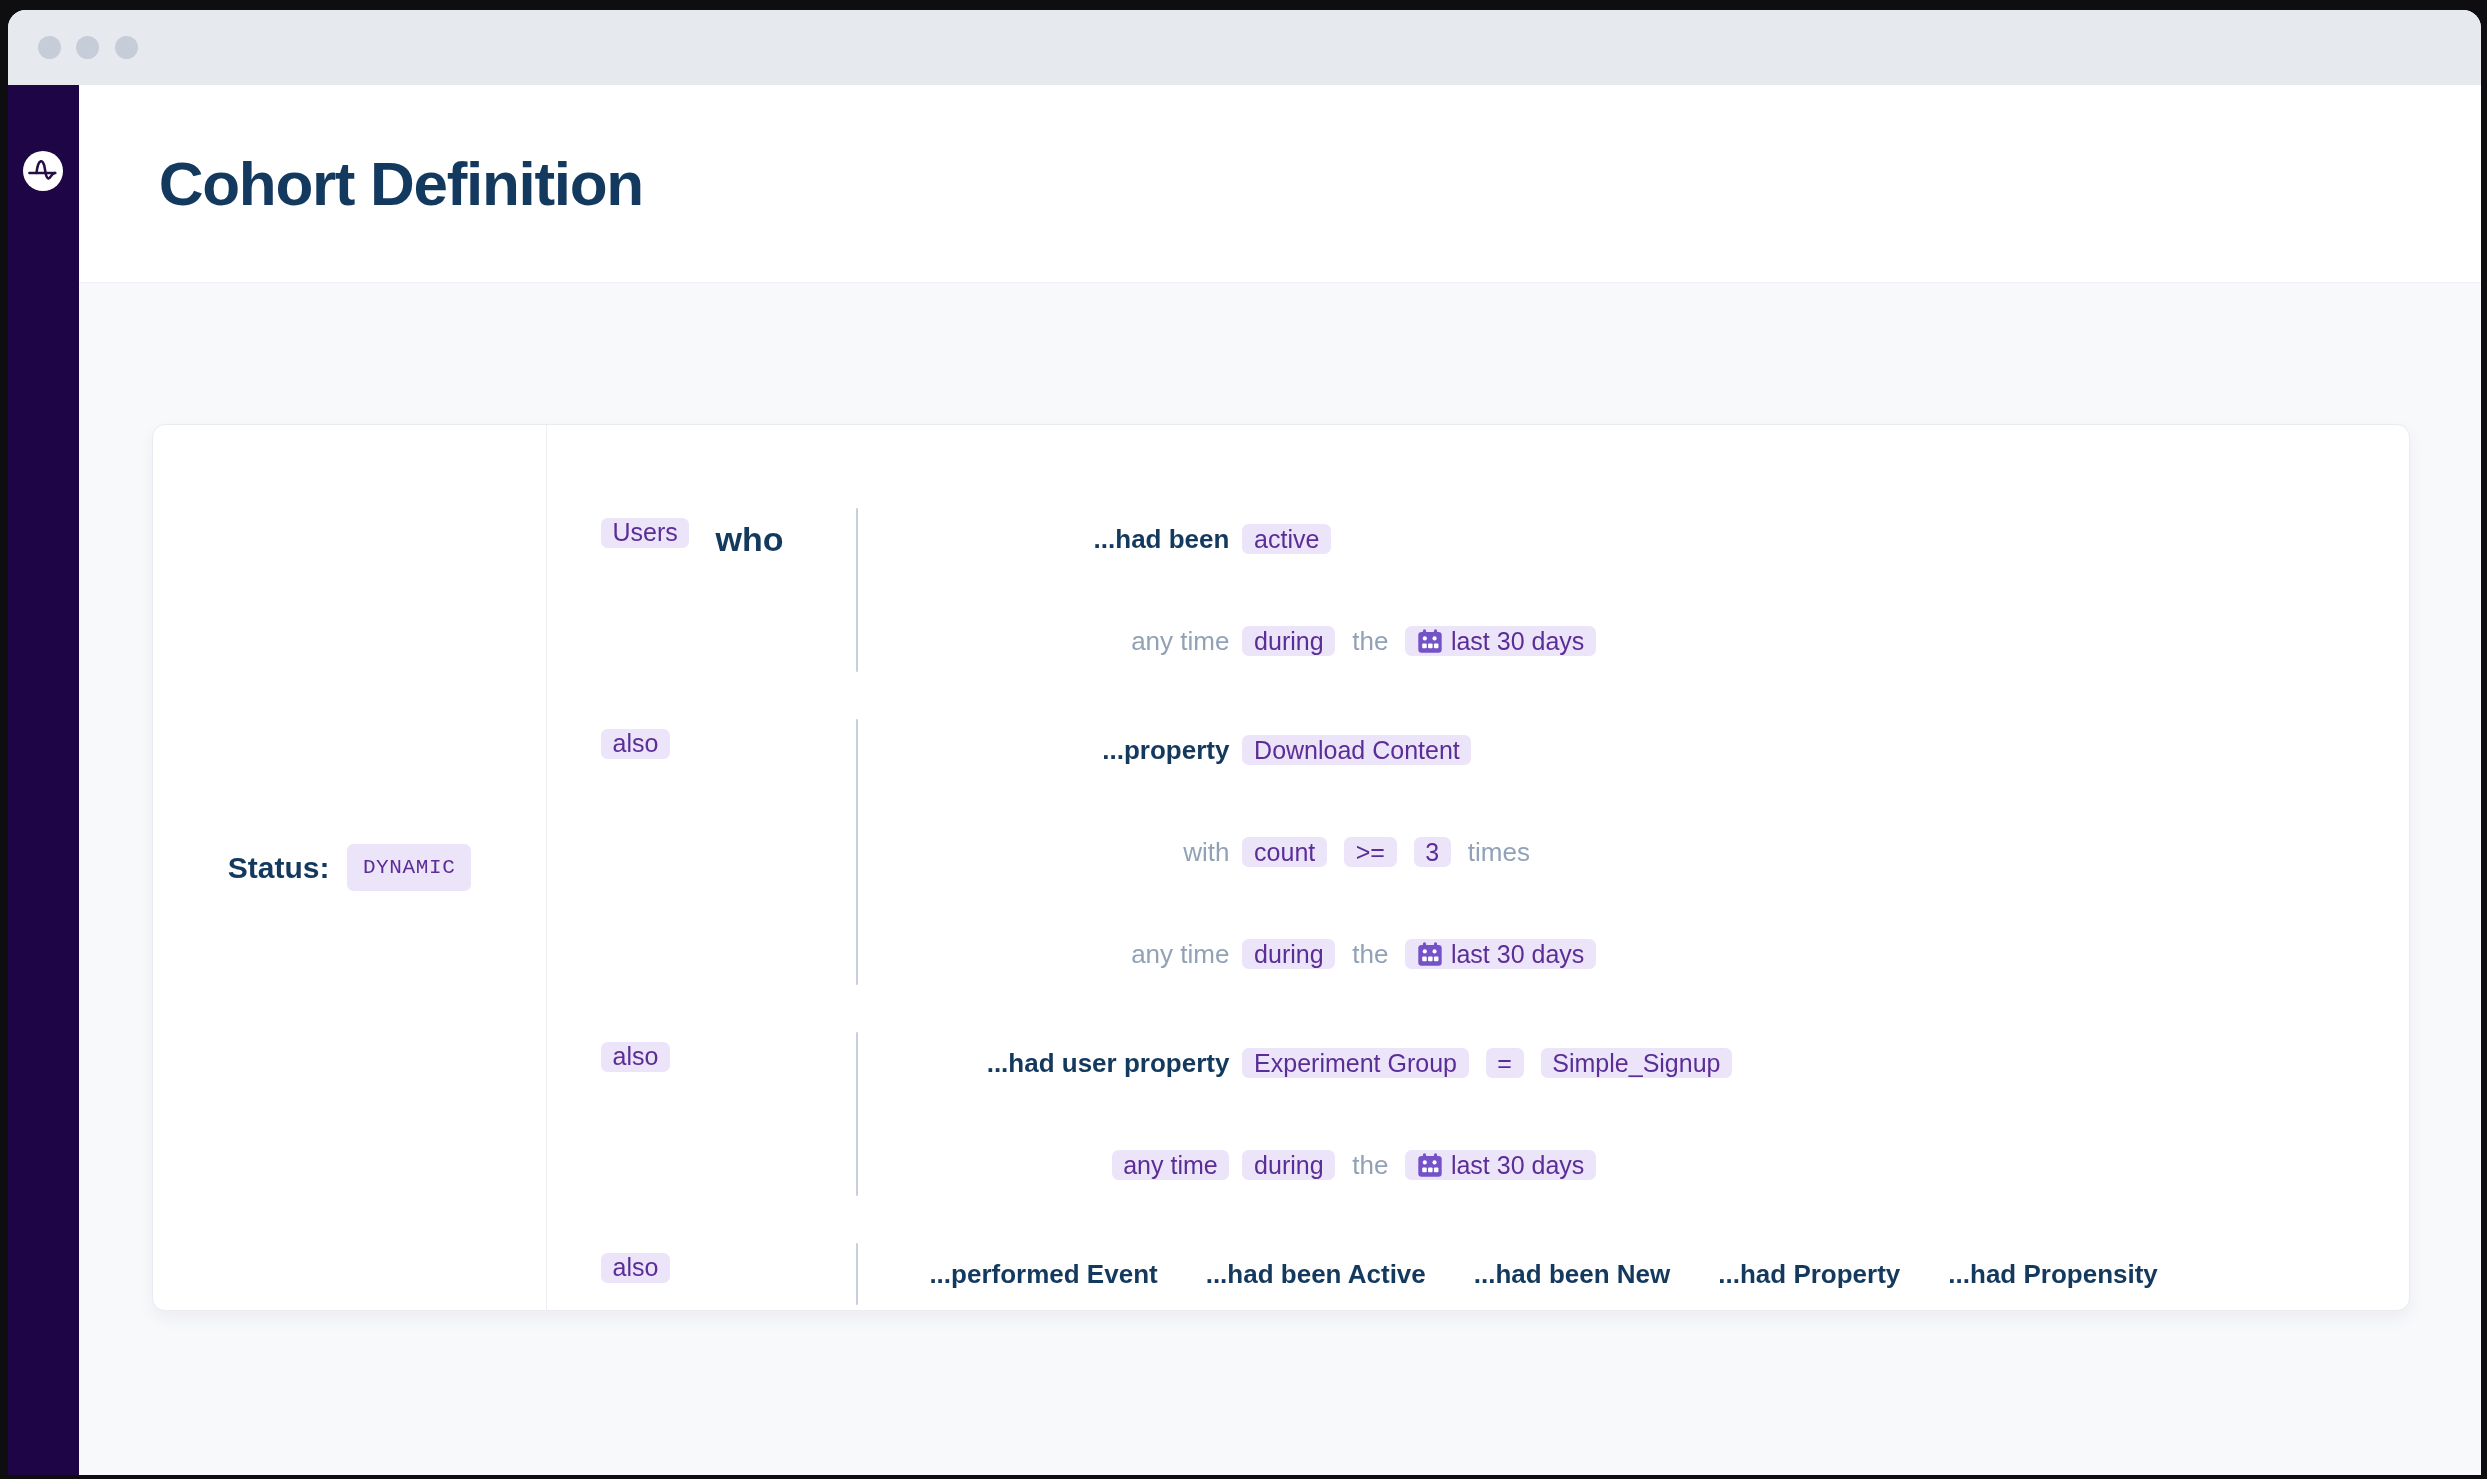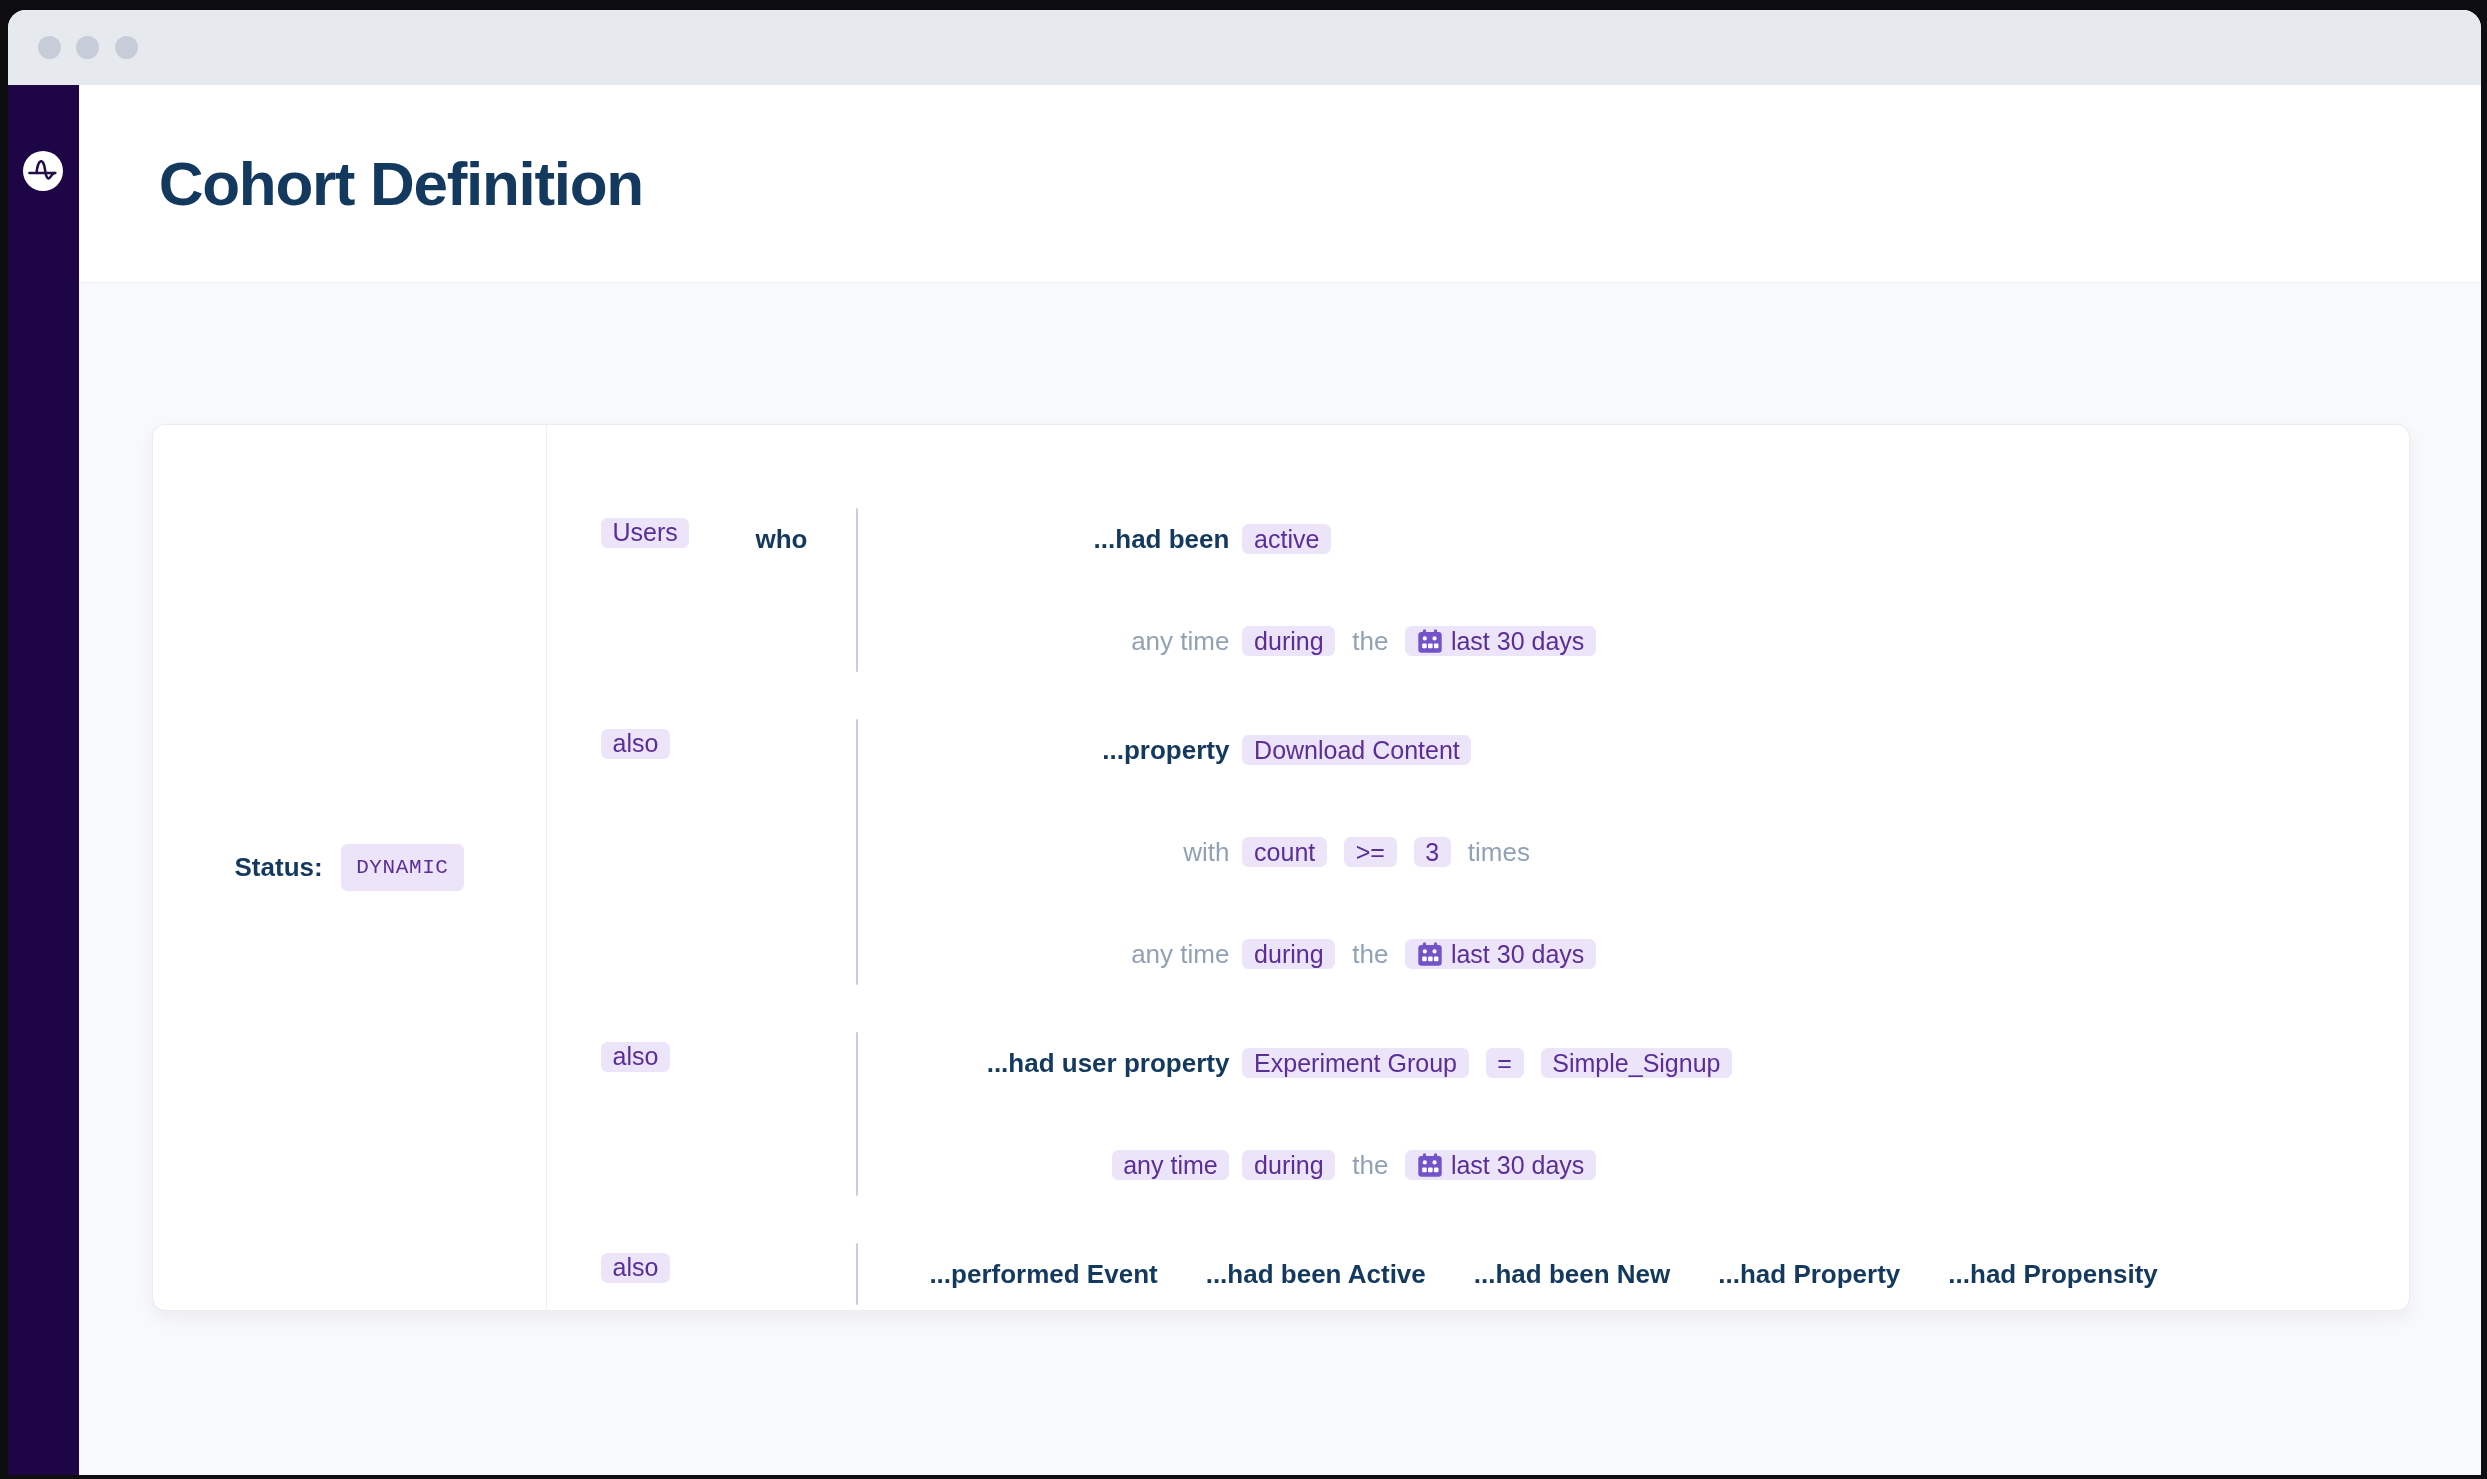--- a/index.html
+++ b/index.html
@@ -26,35 +26,35 @@
                   color:var(--navy,#14395e);}
 
   .content{flex:1;position:relative;}
   .panel{position:absolute;left:73px;top:141px;width:2258px;height:887px;background:#fff;
          border:1.3px solid #e9ebf0;border-radius:13px;display:flex;
          box-shadow:0 7.8px 17px rgba(30,20,70,0.05);}
 
   .status-col{width:394px;flex:none;border-right:1.3px solid #edeff3;display:flex;
               align-items:center;justify-content:center;}
   .status-row{display:flex;align-items:center;gap:18px;}
-  .status-label{font-size:26px;font-weight:700;color:var(--navy,#14395e);}
+  .status-label{font-size:30px;font-weight:700;color:var(--navy,#14395e);}
 
   .chip{background:var(--chip-bg,#ece4f8);color:var(--chip-text,#5b2e97);border-radius:6.5px;
         padding:0 11.7px;height:30px;display:inline-flex;align-items:center;gap:7.8px;
         font-size:25px;white-space:nowrap;cursor:pointer;}
   .chip.mono{font-family:"Liberation Mono", monospace;font-size:21px;letter-spacing:0.6px;
              height:47px;padding:0 15.5px;cursor:default;}
   .chip svg{flex:none;}
 
   .rules{flex:1;padding-top:83px;display:flex;flex-direction:column;min-width:0;}
   .rule{display:flex;margin-bottom:47px;}
   .rule:last-child{margin-bottom:0;}
   .rule-prefix{width:309px;flex:none;padding-left:54px;padding-top:9.7px;display:flex;
                align-items:flex-start;gap:26px;}
-  .prefix-label{font-size:26px;font-weight:700;color:var(--navy,#14395e);line-height:43px;margin-left:40px;}
+  .prefix-label{font-size:34px;font-weight:700;color:var(--navy,#14395e);line-height:43px;}
   .rule-divider{width:2.6px;flex:none;background:var(--divider,#c9cede);border-radius:1.3px;}
   .rule-lines{flex:1;display:flex;flex-direction:column;gap:40px;min-width:0;}
   .rule-line{display:grid;grid-template-columns:371px 1fr;column-gap:13px;align-items:center;
              min-height:62px;}
   .line-left{display:flex;justify-content:flex-end;align-items:center;gap:17px;}
   .line-right{display:flex;justify-content:flex-start;align-items:center;gap:17px;}
   .t-bold{font-size:26px;font-weight:700;color:var(--navy,#14395e);white-space:nowrap;cursor:pointer;}
   .t-gray{font-size:26px;color:var(--muted,#91a2b6);white-space:nowrap;}
   .options-line{display:flex;align-items:center;gap:48px;margin-left:71px;min-height:62px;
                 flex-wrap:nowrap;}

